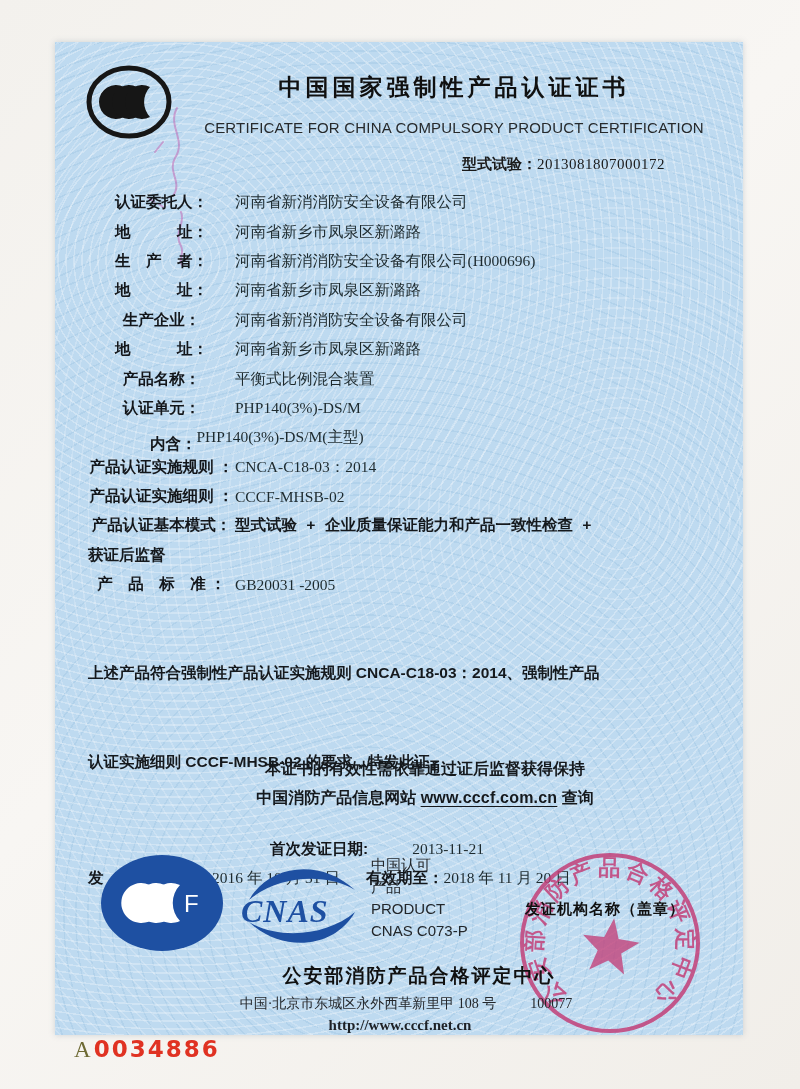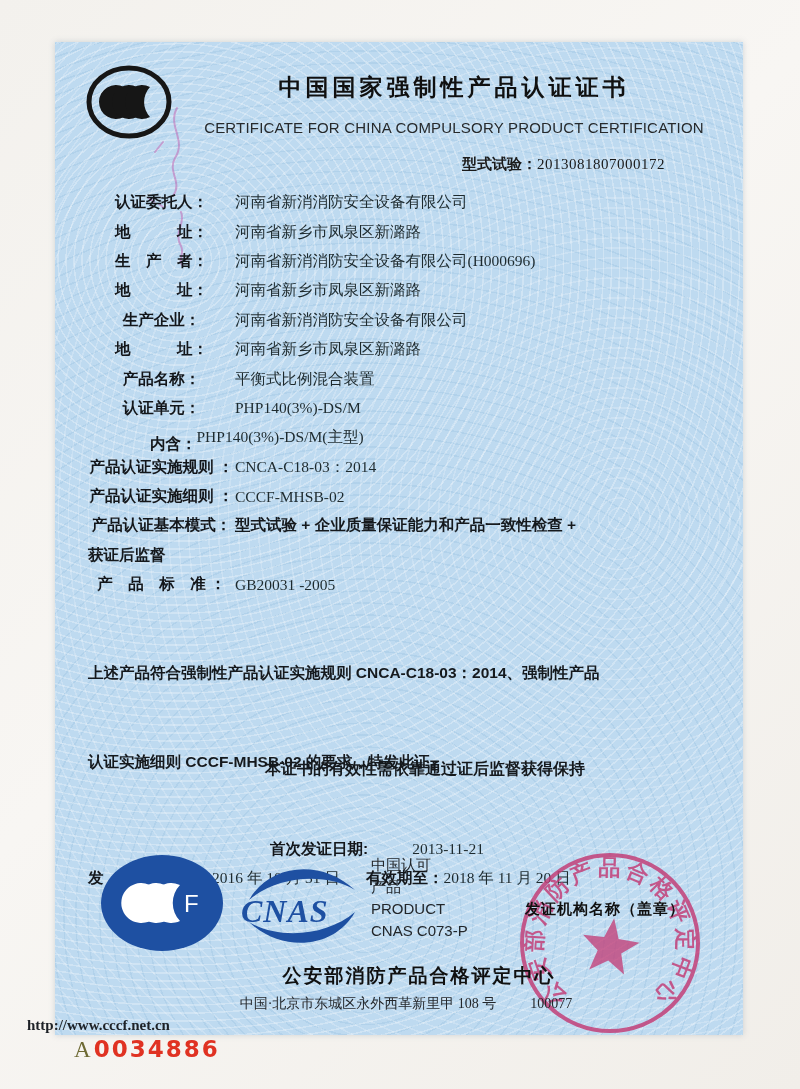--- a/index.html
+++ b/index.html
@@ -31,41 +31,41 @@
   .title-en { margin-top:16px; font-size:15px; letter-spacing:.2px; color:#26292b; }
   .cert-no { position:absolute; left:407px; top:113px; font-size:15px; }
   .cert-no .lbl { font-family:"Liberation Serif",serif; font-weight:700; }
   .cert-no .val { font-family:"Liberation Serif","DejaVu Serif",serif; letter-spacing:.5px; }
   
   .rows { position:absolute; left:33px; top:146px; width:645px; font-size:15.5px; }
   .row { display:flex; align-items:center; height:29.4px; white-space:pre;text-align:center; }
   .row .lbl { font-weight:700; min-width:147px; color:#13161a; }
   .row .val { font-family:"Liberation Serif","DejaVu Serif",serif; color:#1d2a2e; }
   .row.indent .lbl { min-width:0; margin-left:62px;margin-top:14px; }
-  .row.vbold .val { font-family:Liberation Sans, sans-serif; font-weight:700; color:#15191d; }
+  .row.vbold .val { font-family:Liberation Mono, monospace; font-weight:700; color:#15191d; }
   .row.cont .lbl { min-width:0; }
   .statement { font-weight:700; line-height:29.4px; color:#15191d; white-space:pre; }
   .first-issue { margin-left:182px;gap:44px; }
   .dates .gap { display:inline-block; width:26px; }
   
   .notice { position:absolute; left:52px; top:713px; width:636px; text-align:center;
             font-weight:700; font-size:16px; line-height:28.5px; color:#15191d; }
   .notice .url { text-decoration:underline; text-underline-offset:3px; letter-spacing:.2px; }
   
   .cccf-logo { position:absolute; left:43px; top:810px; }
   .cnas-logo { position:absolute; left:186px; top:816px; }
   .accred { position:absolute; left:316px; top:812px; font-size:15px; line-height:22px; color:#22262a; }
   .stamp { position:absolute; left:460px; top:806px; opacity:.82; }
   .stamp-label { position:absolute; left:470px; top:858px; font-weight:700; font-size:15px; letter-spacing:1px; color:#101010; z-index:3; }
   .issuer-name { position:absolute; left:0; top:921px; width:100%; text-align:center; text-indent:40px;
                  font-weight:700; font-size:19px; letter-spacing:2px; color:#101010; }
   .issuer-addr { position:absolute; left:0; top:953px; width:100%; text-align:center; text-indent:14px;
                  font-family:"Liberation Serif","DejaVu Serif",serif; font-size:14px; color:#23262a; }
   .issuer-addr .post { margin-left:34px; }
-  .issuer-url  { position:absolute; left:2px; top:975px; width:100%; text-align:left; text-indent:-30px;
+  .issuer-url  { position:absolute; left:16px; top:975px; width:100%; text-align:center; text-indent:-30px;
                  font-family:"Liberation Serif","DejaVu Serif",serif; font-weight:700; font-size:15px; color:#1d2126; }
   
   .serial { position:absolute; left:74px; top:1036px; font-size:23px; }
   .serial .pfx { font-family:"Liberation Serif","DejaVu Serif",serif; color:#6e6a34; margin-right:3px; }
   .serial .num { font-family:"DejaVu Sans",sans-serif; font-weight:700; color:#e03222; letter-spacing:2px; }
 </style>
 </head>
 <body>
 
 <div class="page">
@@ -151,20 +151,21 @@
         <span class="lbl" style="min-width:0">首次发证日期:</span><span class="val">2013-11-21</span>
       </div>
 
       <div class="row dates">
         <span class="lbl" style="min-width:0">发（换）证日期：</span><span class="val">2016 年 10 月 31 日</span><span class="gap"></span><span class="lbl" style="min-width:0">有效期至：</span><span class="val">2018 年 11 月 20 日</span>
       </div>
     </div>
 
     <div class="notice">
       <div>本证书的有效性需依靠通过证后监督获得保持</div>
+      <div><span>中国消防产品信息网站 </span><span class="url">www.cccf.com.cn</span><span> 查询</span></div>
     </div>
 
     <svg class="cccf-logo" width="128" height="102" viewBox="0 0 128 102">
       <ellipse cx="64" cy="51" rx="61" ry="48" fill="#1e50a2"></ellipse>
       <g fill="#ffffff">
         <path transform="translate(42,51)" d="M 10,-18 A 20,20 0 1 0 10,18 A 26,26 0 0 1 10,-18 Z"></path>
         <path transform="translate(57,51)" d="M 10,-18 A 20,20 0 1 0 10,18 A 26,26 0 0 1 10,-18 Z"></path>
         <path transform="translate(72,51)" d="M 10,-18 A 20,20 0 1 0 10,18 A 26,26 0 0 1 10,-18 Z"></path>
       </g>
       <text x="86" y="60" font-family="Liberation Sans, sans-serif" font-size="24" font-weight="400" fill="#ffffff">F</text>

